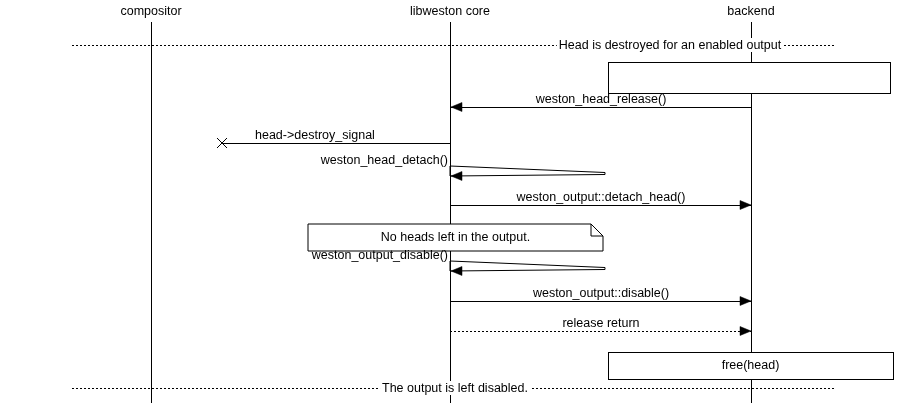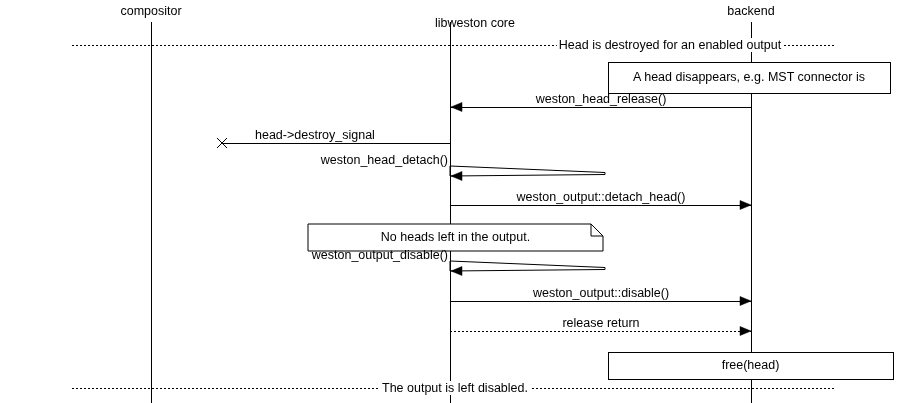--- a/index.html
+++ b/index.html
@@ -101,39 +101,38 @@
     <g id="g-notes">
         <rect x="608" y="62" width="282" height="31" fill="#ffffff" stroke="#000000" stroke-width="1" shape-rendering="crispEdges"></rect>
         <polygon points="308,224 591,224 603,236 603,251 308,251" fill="#ffffff" stroke="#000000" stroke-width="1"></polygon>
         <polyline points="591,224 591,236 603,236" fill="none" stroke="#000000" stroke-width="1"></polyline>
         <rect x="608" y="352" width="285" height="27" fill="#ffffff" stroke="#000000" stroke-width="1" shape-rendering="crispEdges"></rect>
       </g>
   </svg>
 
   <div id="actor-labels">
       <div class="actor-label" style="left: 151px; top: 4px;">compositor</div>
-      <div class="actor-label" style="left: 475px; top: 4px; margin-top: 12px;">libweston core</div>
+      <div class="actor-label" style="left: 450px; top: 4px;">libweston core</div>
       <div class="actor-label" style="left: 751px; top: 4px;">backend</div>
     </div>
   <div id="sep-labels">
       <div class="sep-label" style="left: 670px; top: 45px;">Head is destroyed for an enabled output</div>
       <div class="sep-label" style="left: 455px; top: 388px;">The output is left disabled.</div>
     </div>
   <div id="msg-labels">
       <div class="msg-label" style="left: 601px; top: 106px;">weston_head_release()</div>
       <div class="msg-label" style="transform: translate(0px, -100%); left: 229px; top: 142px; padding-left: 26px;">head-&gt;destroy_signal</div>
       <div class="msg-label anchor-right" style="left: 448px; top: 167px;">weston_head_detach()</div>
       <div class="msg-label" style="left: 601px; top: 204px;">weston_output::detach_head()</div>
       <div class="msg-label anchor-right" style="left: 448px; top: 262px;">weston_output_disable()</div>
       <div class="msg-label" style="left: 601px; top: 300px;">weston_output::disable()</div>
       <div class="msg-label" style="left: 601px; top: 330px;">release return</div>
     </div>
   <div id="note-labels">
       <div class="note-text" style="left: 608px; top: 62px; width: 282px; height: 31px;">
-        <div>A head disappears, e.g. MST connector is</div>
       </div>
       <div class="note-text" style="left: 308px; top: 224px; width: 295px; height: 27px;">
         <div>No heads left in the output.</div>
       </div>
       <div class="note-text" style="left: 608px; top: 352px; width: 285px; height: 27px;">
         <div>free(head)</div>
       </div>
     </div>
 
 </div>

